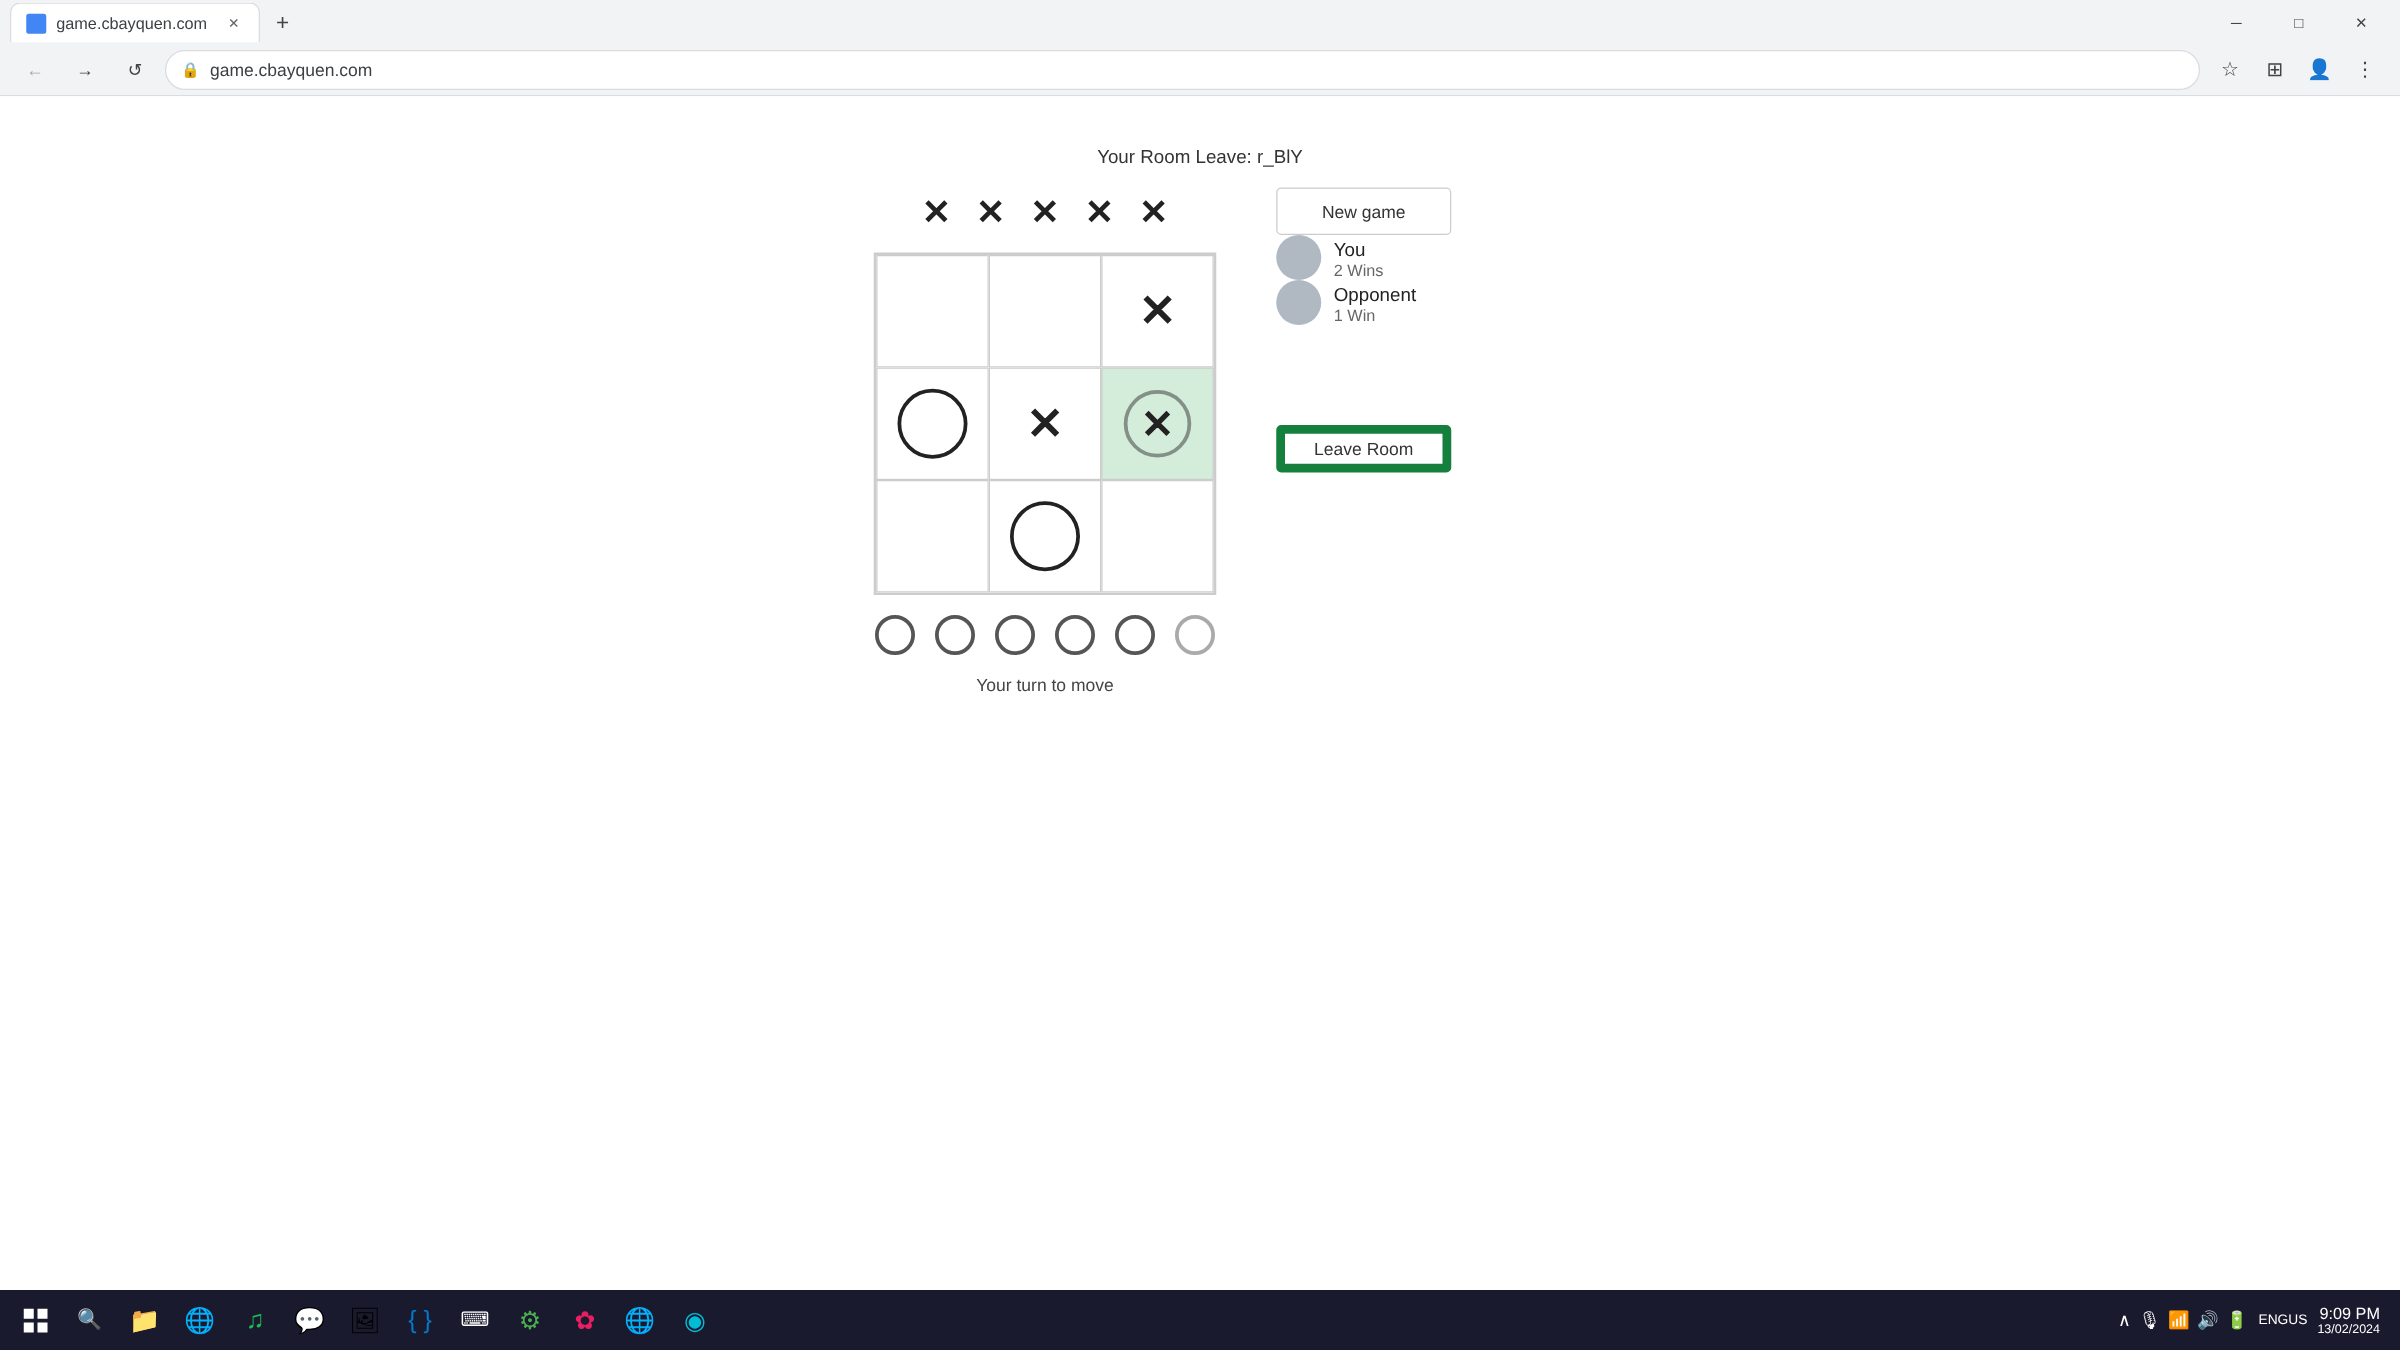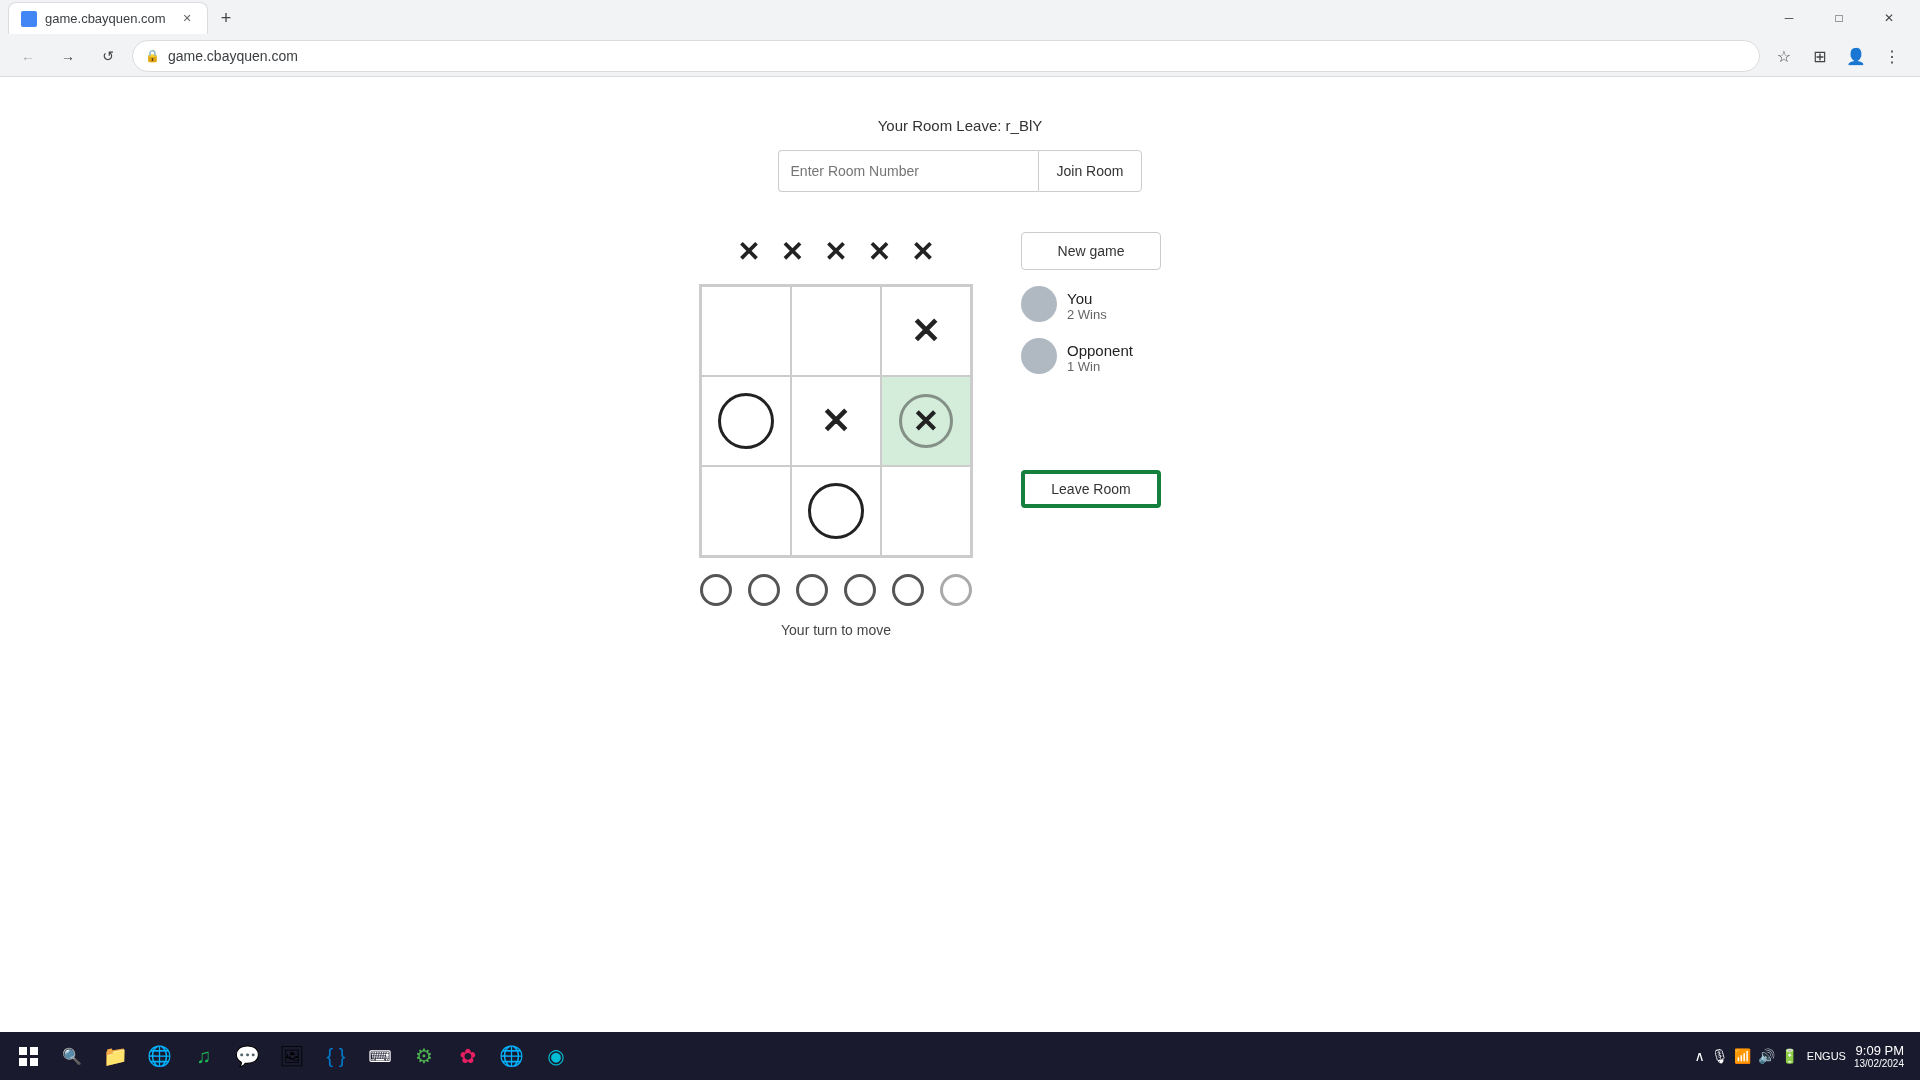--- a/index.html
+++ b/index.html
@@ -297,21 +297,20 @@
     .turn-text {
       font-size: 14px;
       color: #444;
       margin-top: 4px;
     }
 
     
     .sidebar {
       display: flex;
       flex-direction: column;
-      gap: 16px;
       padding-top: 0;
       min-width: 200px;
     }
 
     .new-game-btn {
       width: 140px;
       height: 38px;
       border: 1px solid #ccc;
       border-radius: 4px;
       background: #ffffff;
@@ -341,21 +340,21 @@
     }
 
     .player-info .player-wins {
       font-size: 13px;
       color: #666;
     }
 
     .leave-btn {
       width: 140px;
       height: 38px;
-      border: 4px solid #15803d;
+      border: 7px solid #15803d;
       border-radius: 4px;
       background: #ffffff;
       cursor: pointer;
       font-size: 14px;
       color: #333;
       margin-top: 80px;
     }
 
     
     .taskbar {
@@ -481,24 +480,20 @@
       <div class="toolbar-icon">👤</div>
       <div class="toolbar-icon">⋮</div>
     </div>
   </div>
 </div>
 
 <div class="page-content">
 
   <div class="room-number">Your Room Leave: r_BlY</div>
 
-  <div class="room-input-row">
-    <input class="room-input" type="text" placeholder="Enter Room Number" style="">
-    <button class="join-btn">Join Room</button>
-  </div>
 
   <div class="game-area">
 
     <div class="board-container">
 
       <div class="x-tokens-row">
         <span class="x-token">✕</span>
         <span class="x-token">✕</span>
         <span class="x-token">✕</span>
         <span class="x-token">✕</span>

